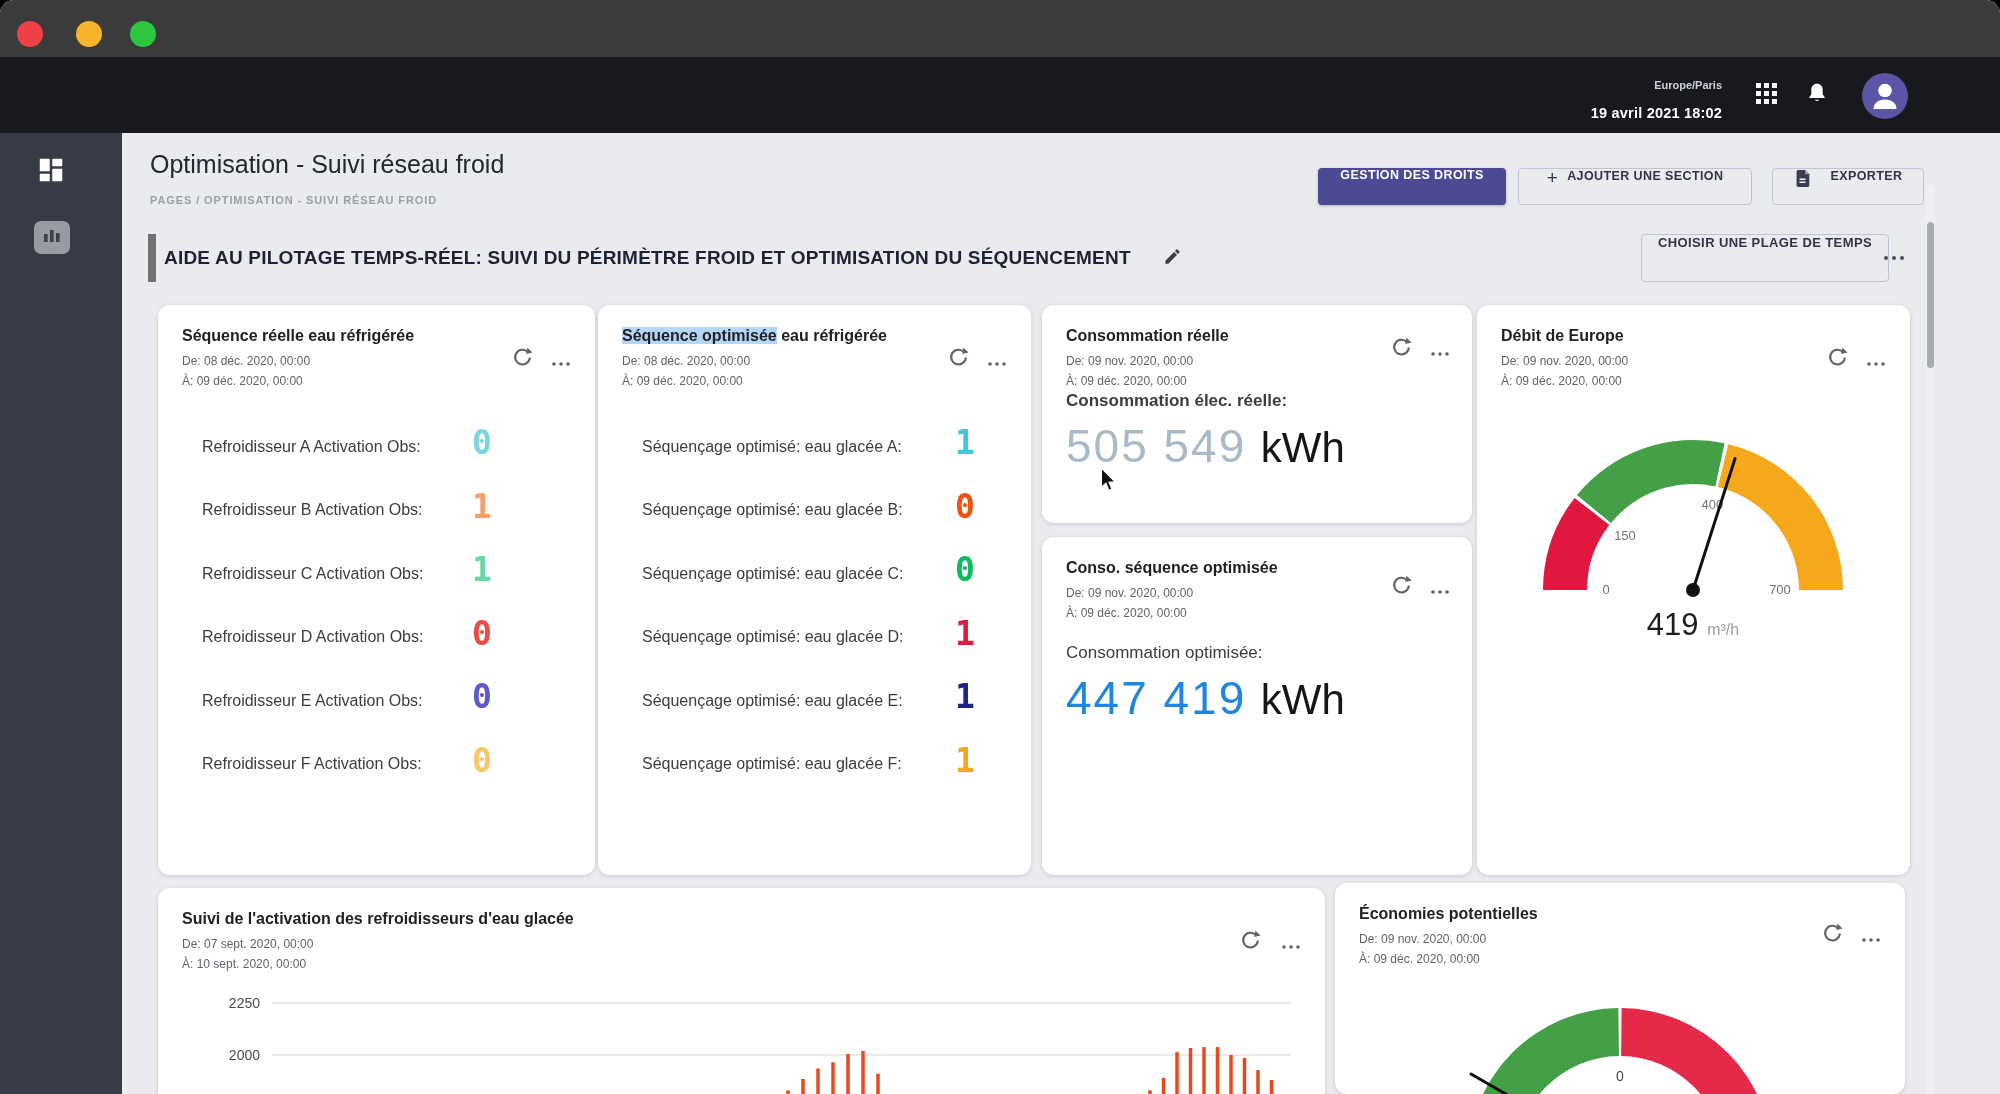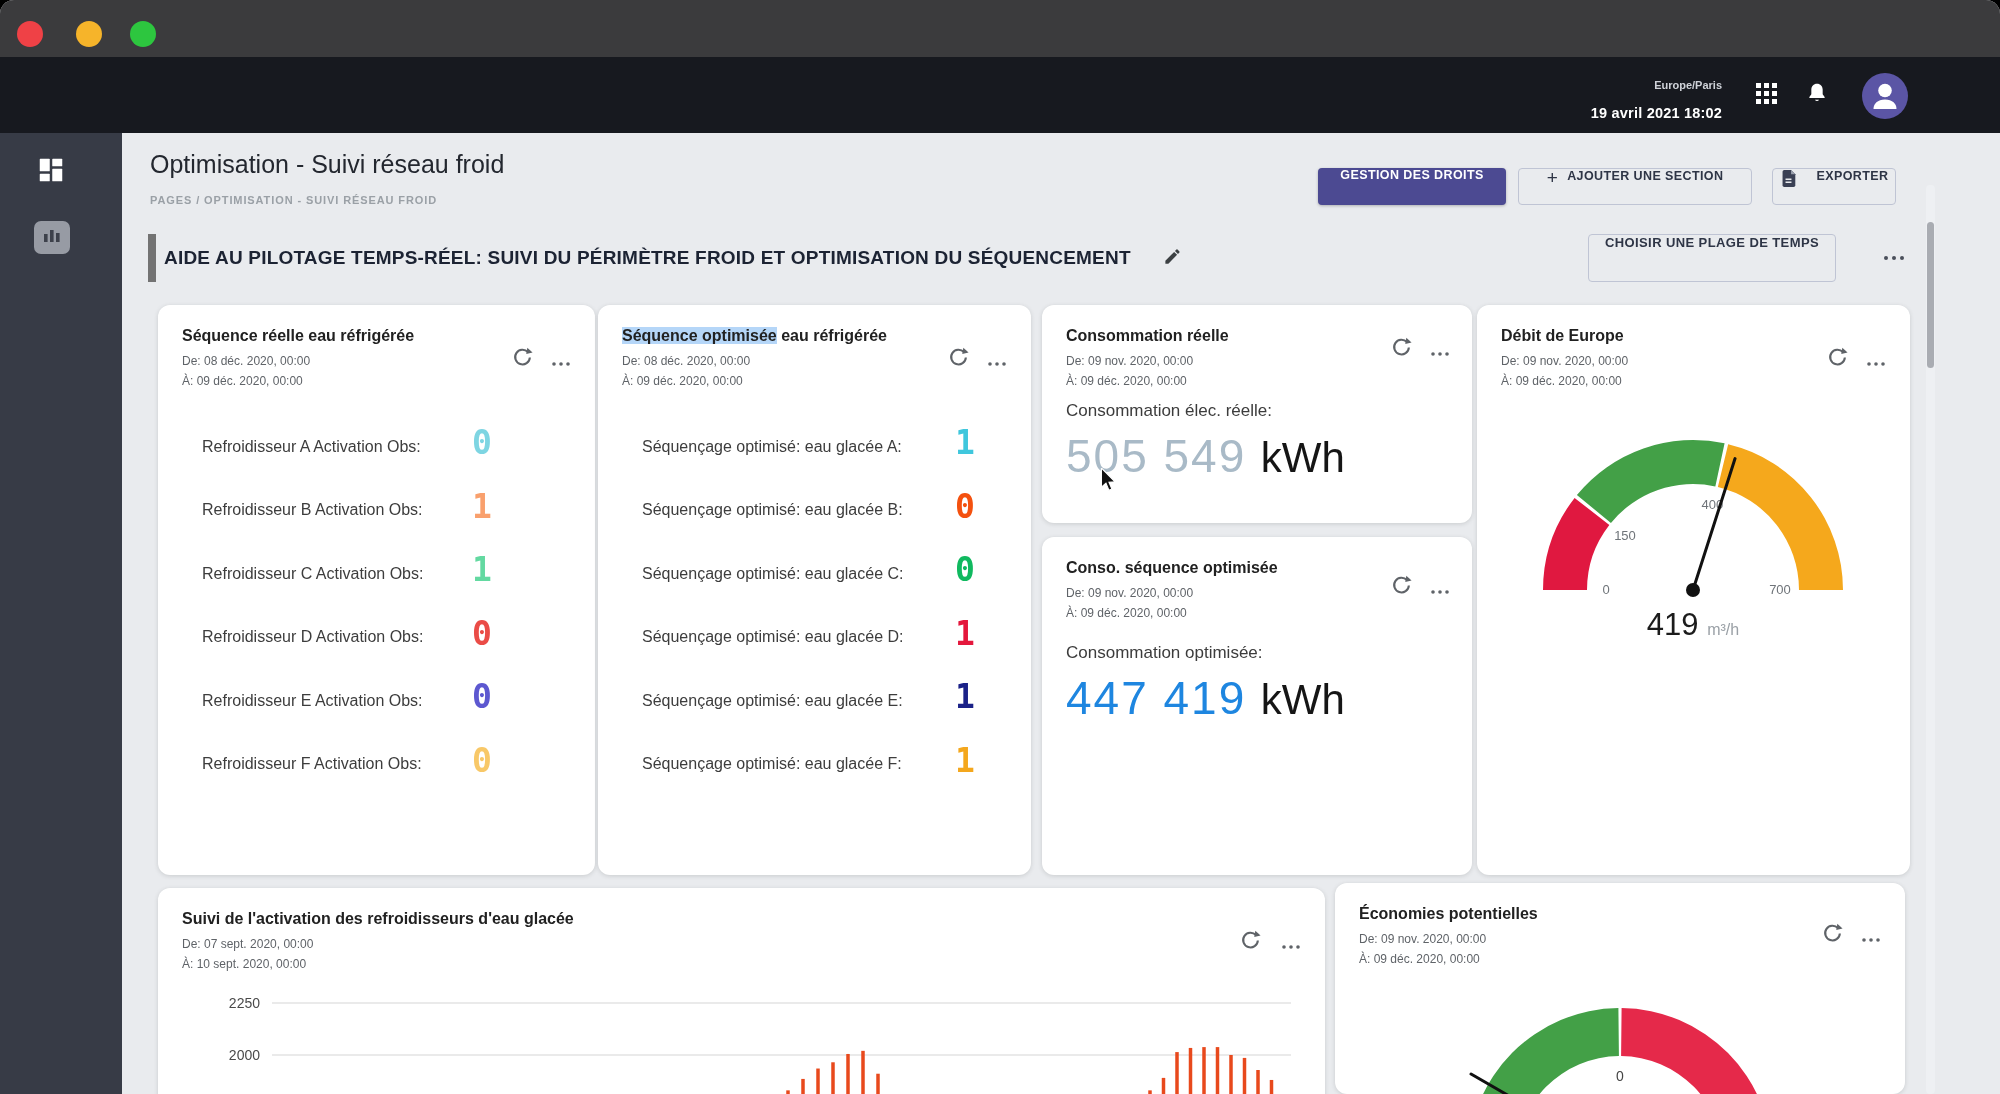--- a/index.html
+++ b/index.html
@@ -30,28 +30,28 @@
   
   .page-title{position:absolute;left:150px;top:150px;font-size:25px;font-weight:500;color:#23272f;}
   .breadcrumb{position:absolute;left:150px;top:194px;font-size:11px;font-weight:600;
               color:#9aa0a6;letter-spacing:.9px;}
   .btn{position:absolute;top:168px;height:37px;border-radius:4px;display:flex;
        justify-content:center;font-size:12.5px;font-weight:700;letter-spacing:.4px;cursor:pointer;
        box-sizing:border-box;}
   .btn-primary{left:1318px;width:188px;background:#4c4a92;color:#fff;box-shadow:0 1px 3px rgba(0,0,0,.25);}
   .btn-outline{border:1px solid #bfc4d4;color:#2e3546;background:transparent;}
   .btn-add{left:1518px;width:234px;gap:9px;}
-  .btn-export{left:1772px;width:124px;gap:20px;}
+  .btn-export{left:1772px;width:152px;gap:20px;}
   .plus-glyph{font-size:19px;font-weight:400;margin-top:-2px;}
   
   .section-bar{position:absolute;left:148px;top:234px;height:48px;display:flex;align-items:center;
                border-left:8px solid #737373;padding-left:8px;}
   .section-title{font-size:19px;font-weight:700;color:#1c2333;letter-spacing:.2px;}
   .pencil{margin-left:32px;cursor:pointer;}
-  .btn-range{position:absolute;left:1588px;top:234px;width:248px;height:48px;font-size:13px;}
+  .btn-range{position:absolute;left:1641px;top:234px;width:248px;height:48px;font-size:13px;}
   .dots-h{display:flex;gap:4px;align-items:center;cursor:pointer;}
   .dots-h i{width:4px;height:4px;border-radius:50%;background:#4a4f5a;}
   .section-dots{position:absolute;left:1884px;top:256px;}
   
   .card{position:absolute;background:#fff;border-radius:12px;box-shadow:0 1px 4px rgba(60,64,67,.18);
         overflow:hidden;}
   .card-head{padding:20px 24px 0 24px;position:relative;}
   .card-title{font-size:16px;font-weight:700;color:#212121;line-height:22px;margin-bottom:4px;}
   .card-date{font-size:12px;color:#5f6368;line-height:20px;}
   .icon-refresh{position:absolute;cursor:pointer;}
@@ -64,21 +64,21 @@
   .card-6{left:158px;top:888px;width:1167px;height:240px;}
   .card-7{left:1335px;top:883px;width:570px;height:211px;}
   .hl{background:#b5d6f8;}
   .seq-rows{margin-top:24px;}
   .seq-row{height:63.5px;display:flex;align-items:center;padding-left:44px;}
   .seq-label{font-size:16px;color:#3d3d3d;}
   .card-1 .seq-label{width:270px;}
   .card-2 .seq-label{width:313px;}
   .seq-value{font-family:"DejaVu Sans Mono",monospace;font-size:33px;font-weight:700;margin-top:-8px;}
   .metric-label{font-size:17px;color:#3c3c3c;padding-left:24px;}
-  .card-3 .metric-label{margin-top:10px;}
+  .card-3 .metric-label{font-weight:bold;}
   .card-4 .metric-label{margin-top:20px;}
   .big-number-row{padding-left:24px;margin-top:8px;white-space:nowrap;}
   .big-number{font-size:46px;letter-spacing:2px;font-weight:400;}
   .big-unit{font-size:42px;color:#151515;font-weight:400;margin-left:10px;letter-spacing:0;}
   .gauge-svg,.chart-svg{display:block;}
   
   .scroll-track{position:absolute;left:1926px;top:185px;width:9px;height:909px;background:#eef0f3;border-radius:4px;}
   .scroll-thumb{position:absolute;left:1px;top:37px;width:7px;height:146px;background:#a9acb2;border-radius:4px;}
   .cursor{position:absolute;left:1098px;top:468px;z-index:50;pointer-events:none;}
 </style>

